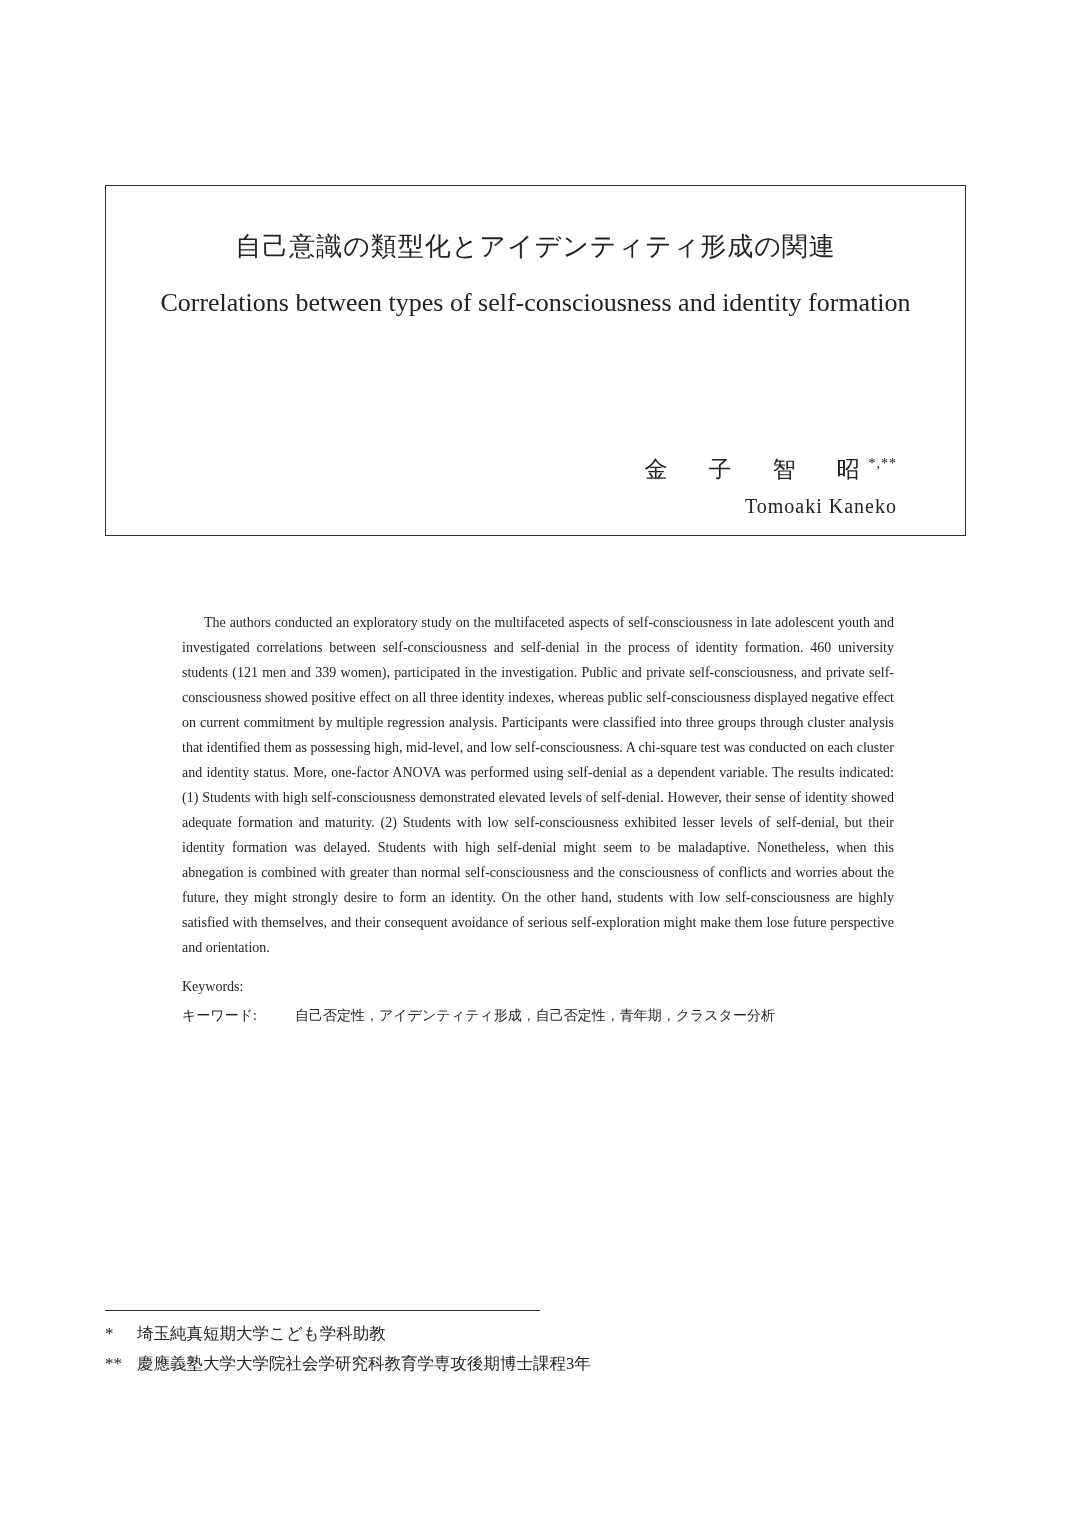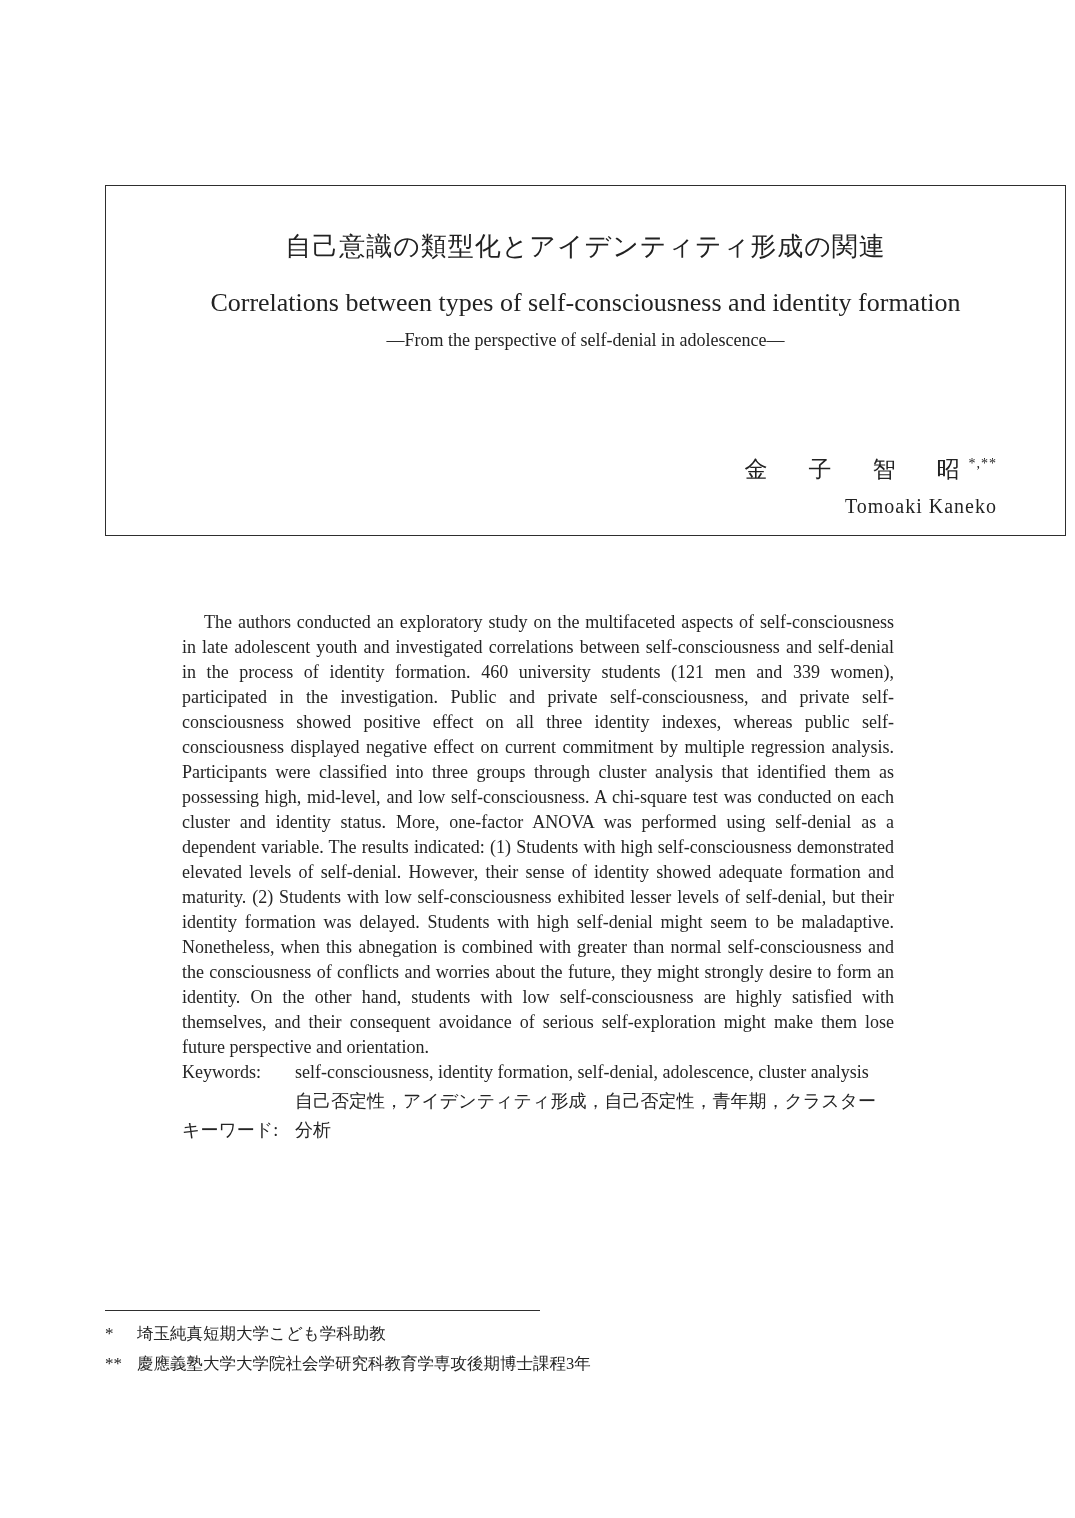--- a/index.html
+++ b/index.html
@@ -13,21 +13,21 @@
     position: relative;
     font-family: "Liberation Serif", "DejaVu Serif", serif;
     color: #1f1f1f;
   }
 
   
   .title-box {
     position: absolute;
     left: 105px;
     top: 185px;
-    width: 961px;
+    width: 861px;
     height: 351px;
     border: 1px solid #2e2e2e;
     box-sizing: border-box;
     text-align: center;
   }
   .jp-title {
     margin-top: 43px;
     font-size: 26px;
     letter-spacing: 1px;
     color: #222;
@@ -71,32 +71,32 @@
     letter-spacing: 1px;
     color: #222;
   }
 
   
   .abstract {
     position: absolute;
     left: 182px;
     top: 610px;
     width: 712px;
-    font-size: 18px;
+    font-size: 14px;
     line-height: 25px;
     color: #242424;
   }
   .abstract-text {
     text-align: justify;
     text-indent: 22px;
     margin: 0;
   }
   .kw-row {
     display: flex;
-    margin-top: 0;
+    margin-top: 14px;
   }
   .kw-label {
     flex: 0 0 113px;
     white-space: nowrap;
   }
   .kw-content {
     flex: 1 1 auto;
     text-align: left;
   }
   .kw-row.jp {
@@ -131,34 +131,32 @@
   .footnote-text {
     flex: 1 1 auto;
   }
 </style>
 </head>
 <body>
 
 <div class="title-box">
   <div class="jp-title">自己意識の類型化とアイデンティティ形成の関連</div>
   <div class="en-title">Correlations between types of self-consciousness and identity formation</div>
-  <div class="en-subtitle">―From the perspective of self-denial in adolescence―</div>
 
   <div class="author-block">
     <div class="author-ja"><span>金　子　智　昭</span><span class="author-marks">*,**</span></div>
     <div class="author-en">Tomoaki Kaneko</div>
   </div>
 </div>
 
 <div class="abstract">
   <p class="abstract-text">The authors conducted an exploratory study on the multifaceted aspects of self-consciousness in late adolescent youth and investigated correlations between self-consciousness and self-denial in the process of identity formation. 460 university students (121 men and 339 women), participated in the investigation. Public and private self-consciousness, and private self-consciousness showed positive effect on all three identity indexes, whereas public self-consciousness displayed negative effect on current commitment by multiple regression analysis. Participants were classified into three groups through cluster analysis that identified them as possessing high, mid-level, and low self-consciousness. A chi-square test was conducted on each cluster and identity status. More, one-factor ANOVA was performed using self-denial as a dependent variable. The results indicated: (1) Students with high self-consciousness demonstrated elevated levels of self-denial. However, their sense of identity showed adequate formation and maturity. (2) Students with low self-consciousness exhibited lesser levels of self-denial, but their identity formation was delayed. Students with high self-denial might seem to be maladaptive. Nonetheless, when this abnegation is combined with greater than normal self-consciousness and the consciousness of conflicts and worries about the future, they might strongly desire to form an identity. On the other hand, students with low self-consciousness are highly satisfied with themselves, and their consequent avoidance of serious self-exploration might make them lose future perspective and orientation.</p>
 
   <div class="kw-row">
     <span class="kw-label">Keywords:</span>
-    <span class="kw-content">self-consciousness, identity formation, self-denial, adolescence, cluster analysis</span>
   </div>
 
   <div class="kw-row jp">
     <span class="kw-label">キーワード:</span>
     <span class="kw-content">自己否定性，アイデンティティ形成，自己否定性，青年期，クラスター分析</span>
   </div>
 </div>
 
 <div class="footnotes">
   <div class="footnote-rule"></div>

